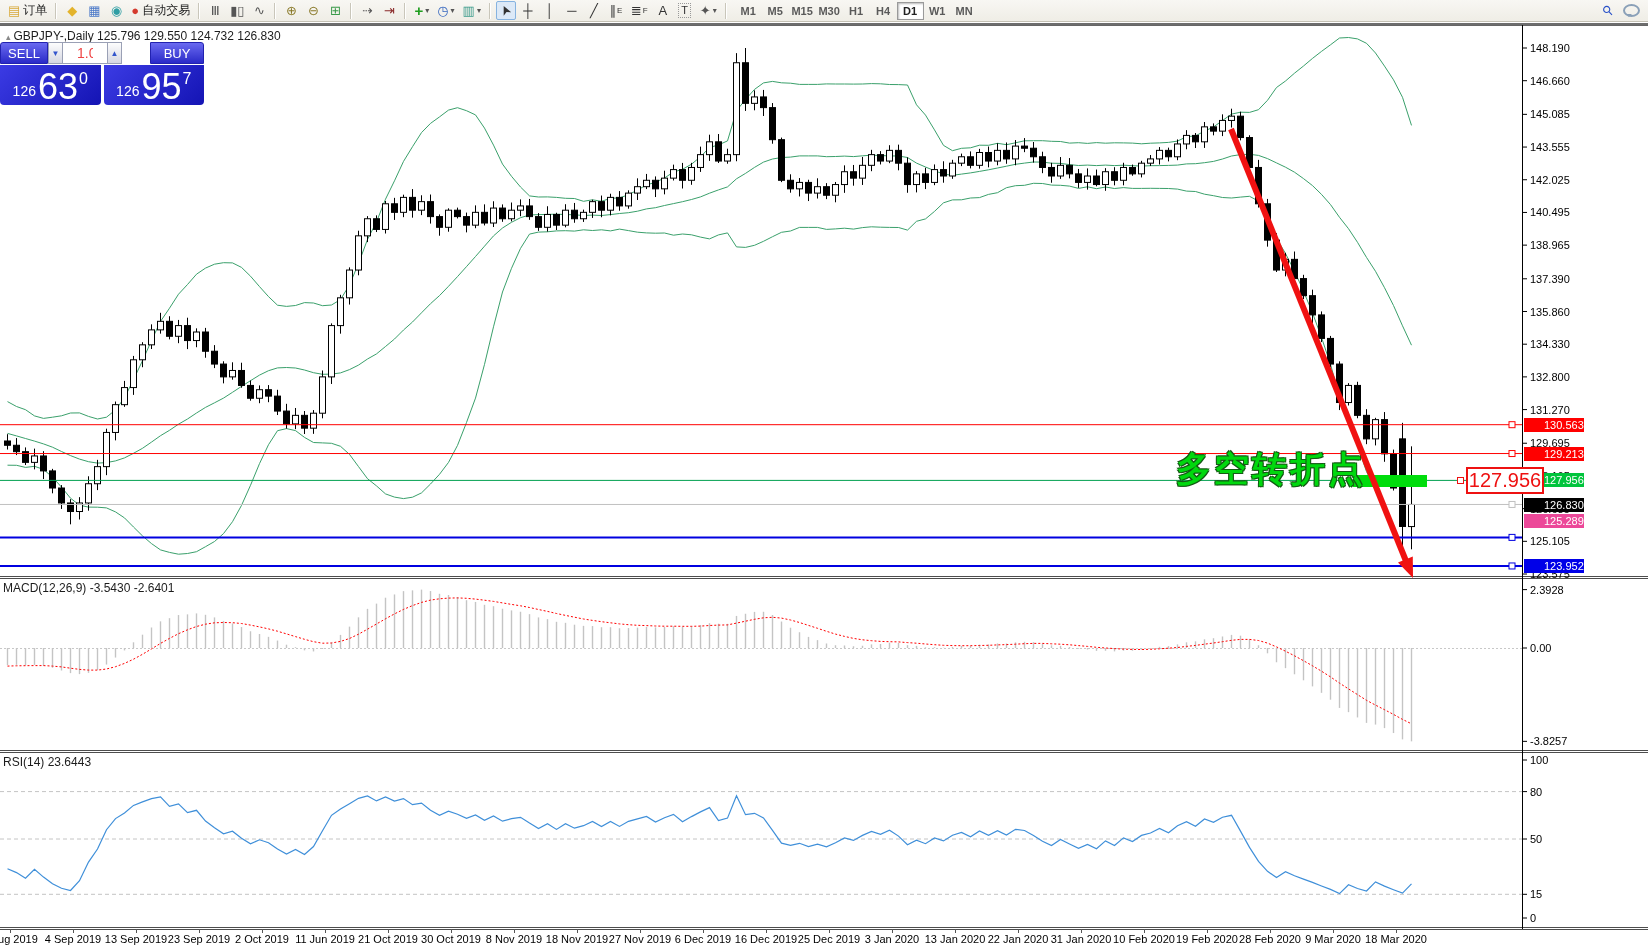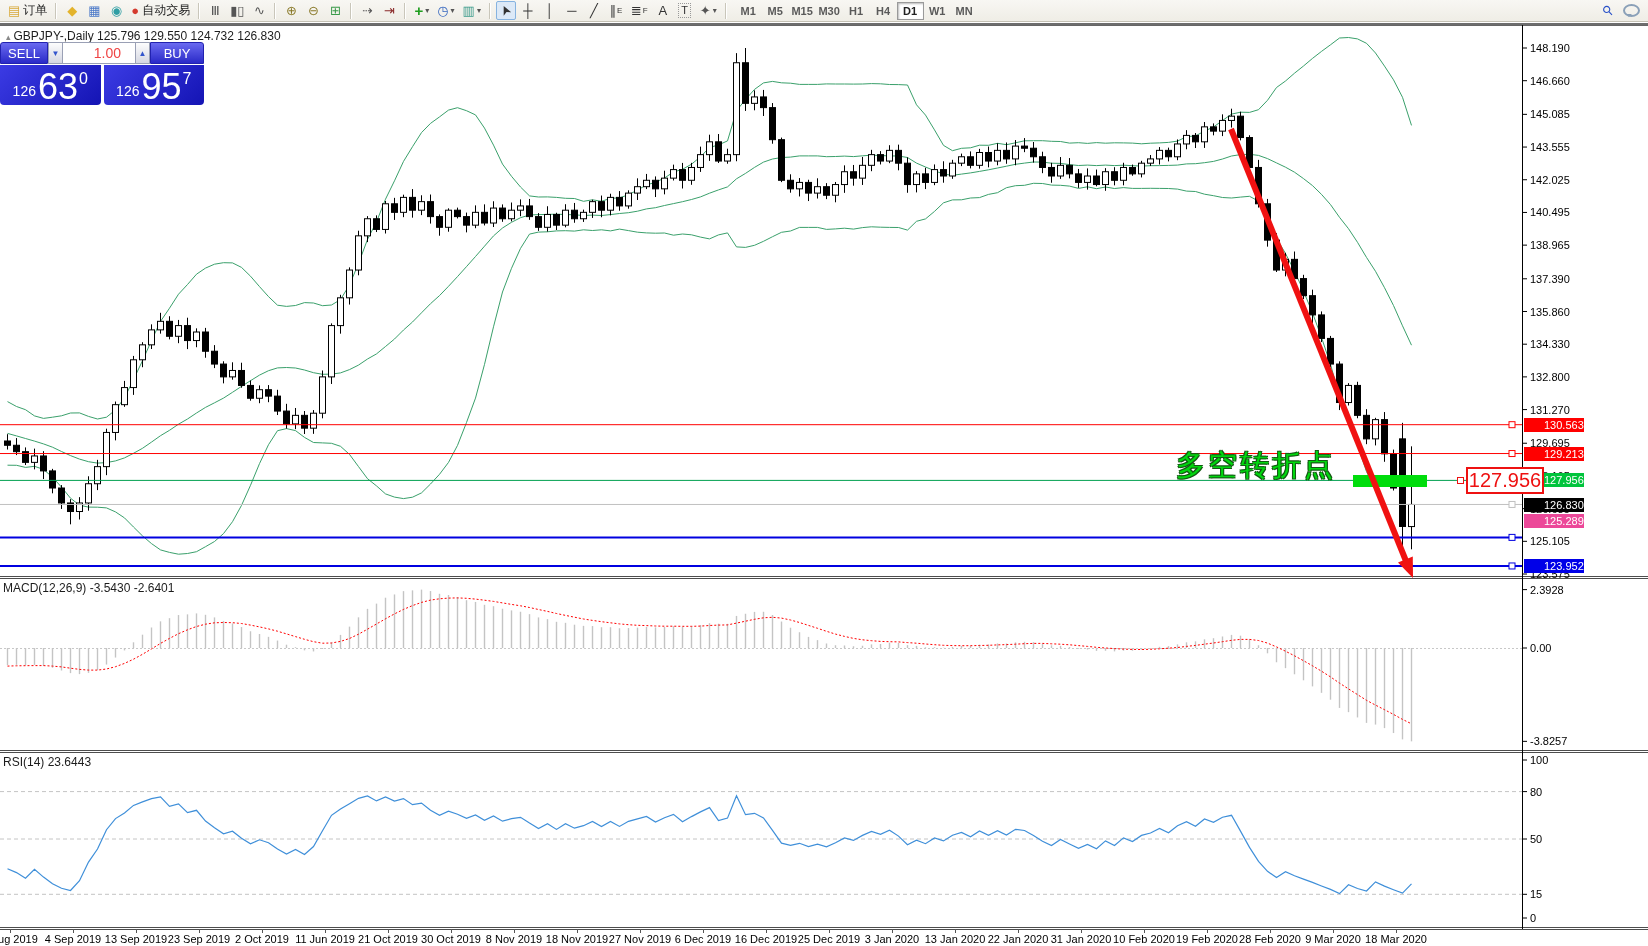--- a/index.html
+++ b/index.html
@@ -29,32 +29,32 @@
   #svg,#overlay{position:absolute;left:0;top:0;width:1648px;height:946px;}
   #overlay{pointer-events:none;}
   .ptick{position:absolute;left:1530px;font-size:11px;color:#000;transform:translateY(-50%);pointer-events:none;white-space:nowrap;}
   .badge{position:absolute;left:1524px;width:60px;height:14px;font-size:11px;line-height:14px;color:#fff;
          padding-left:20px;box-sizing:border-box;transform:translateY(-50%);pointer-events:none;white-space:nowrap;}
   .dlabel{position:absolute;top:933px;font-size:11px;color:#000;transform:translateX(-50%);white-space:nowrap;pointer-events:none;}
   .chart-title{position:absolute;left:6px;top:29px;font-size:12px;color:#1c1c1c;z-index:10;}
   .chart-title .tri{color:#888;font-size:9px;margin-right:3px;}
   .indlabel{position:absolute;left:3px;font-size:12px;color:#1c1c1c;z-index:10;}
   
-  .cnnote{position:absolute;left:1176px;top:446px;font-size:29px;font-weight:normal;letter-spacing:3px;color:#00d80e;
+  .cnnote{position:absolute;left:1176px;top:446px;font-size:35px;font-weight:bold;letter-spacing:3px;color:#00d80e;
           text-shadow:1px 1px 0 #145a14,-1px -1px 0 #145a14,1px -1px 0 #145a14,-1px 1px 0 #145a14;z-index:12;pointer-events:auto;}
   .plabel{position:absolute;left:1466px;top:467px;width:78px;height:27px;box-sizing:border-box;border:2px solid #ee1111;
           background:#fff;color:#ee1111;font-size:20px;line-height:23px;text-align:center;z-index:12;}
   .psq{position:absolute;left:1457px;top:477px;width:7px;height:7px;border:1px solid #ee1111;background:#fff;box-sizing:border-box;z-index:12;}
   
   .trade{position:absolute;left:0px;top:42px;width:204px;z-index:20;}
   .trow1{display:flex;height:22px;}
   .tbtn{color:#fff;font-size:13px;border:1px solid #2222b0;background:linear-gradient(#6a6af0,#2a2ac8);
         display:flex;align-items:center;justify-content:center;cursor:default;}
   .sellbtn{width:46px;border-radius:3px 0 0 0;}
-  .buybtn{width:52px;border-radius:0 3px 0 0;}
+  .buybtn{width:52px;border-radius:0 3px 0 0;margin-left:28px;}
   .spin{width:15px;background:linear-gradient(#fdfdfd,#d5d7e2);border:1px solid #9aa0b5;color:#3355cc;
         font-size:8px;display:flex;align-items:center;justify-content:center;cursor:default;box-sizing:border-box;}
   .amt{flex:1;min-width:0;border:1px solid #9aa0b5;border-left:none;border-right:none;text-align:right;
        padding:0 14px;font:14px "Liberation Sans","DejaVu Sans",sans-serif;color:#ef4444;}
   .prices{display:flex;margin-top:1px;height:40px;}
   .pbox{flex:1;background:linear-gradient(135deg,#3b3be4,#1414b4);color:#fff;display:flex;align-items:flex-end;
         justify-content:center;padding-bottom:3px;border-radius:0 0 4px 4px;}
   .pbox.left{margin-right:3px;}
   .pp-small{font-size:14px;margin:0 2px 3px 0;}
   .pp-big{font-size:36px;line-height:30px;font-weight:normal;}

